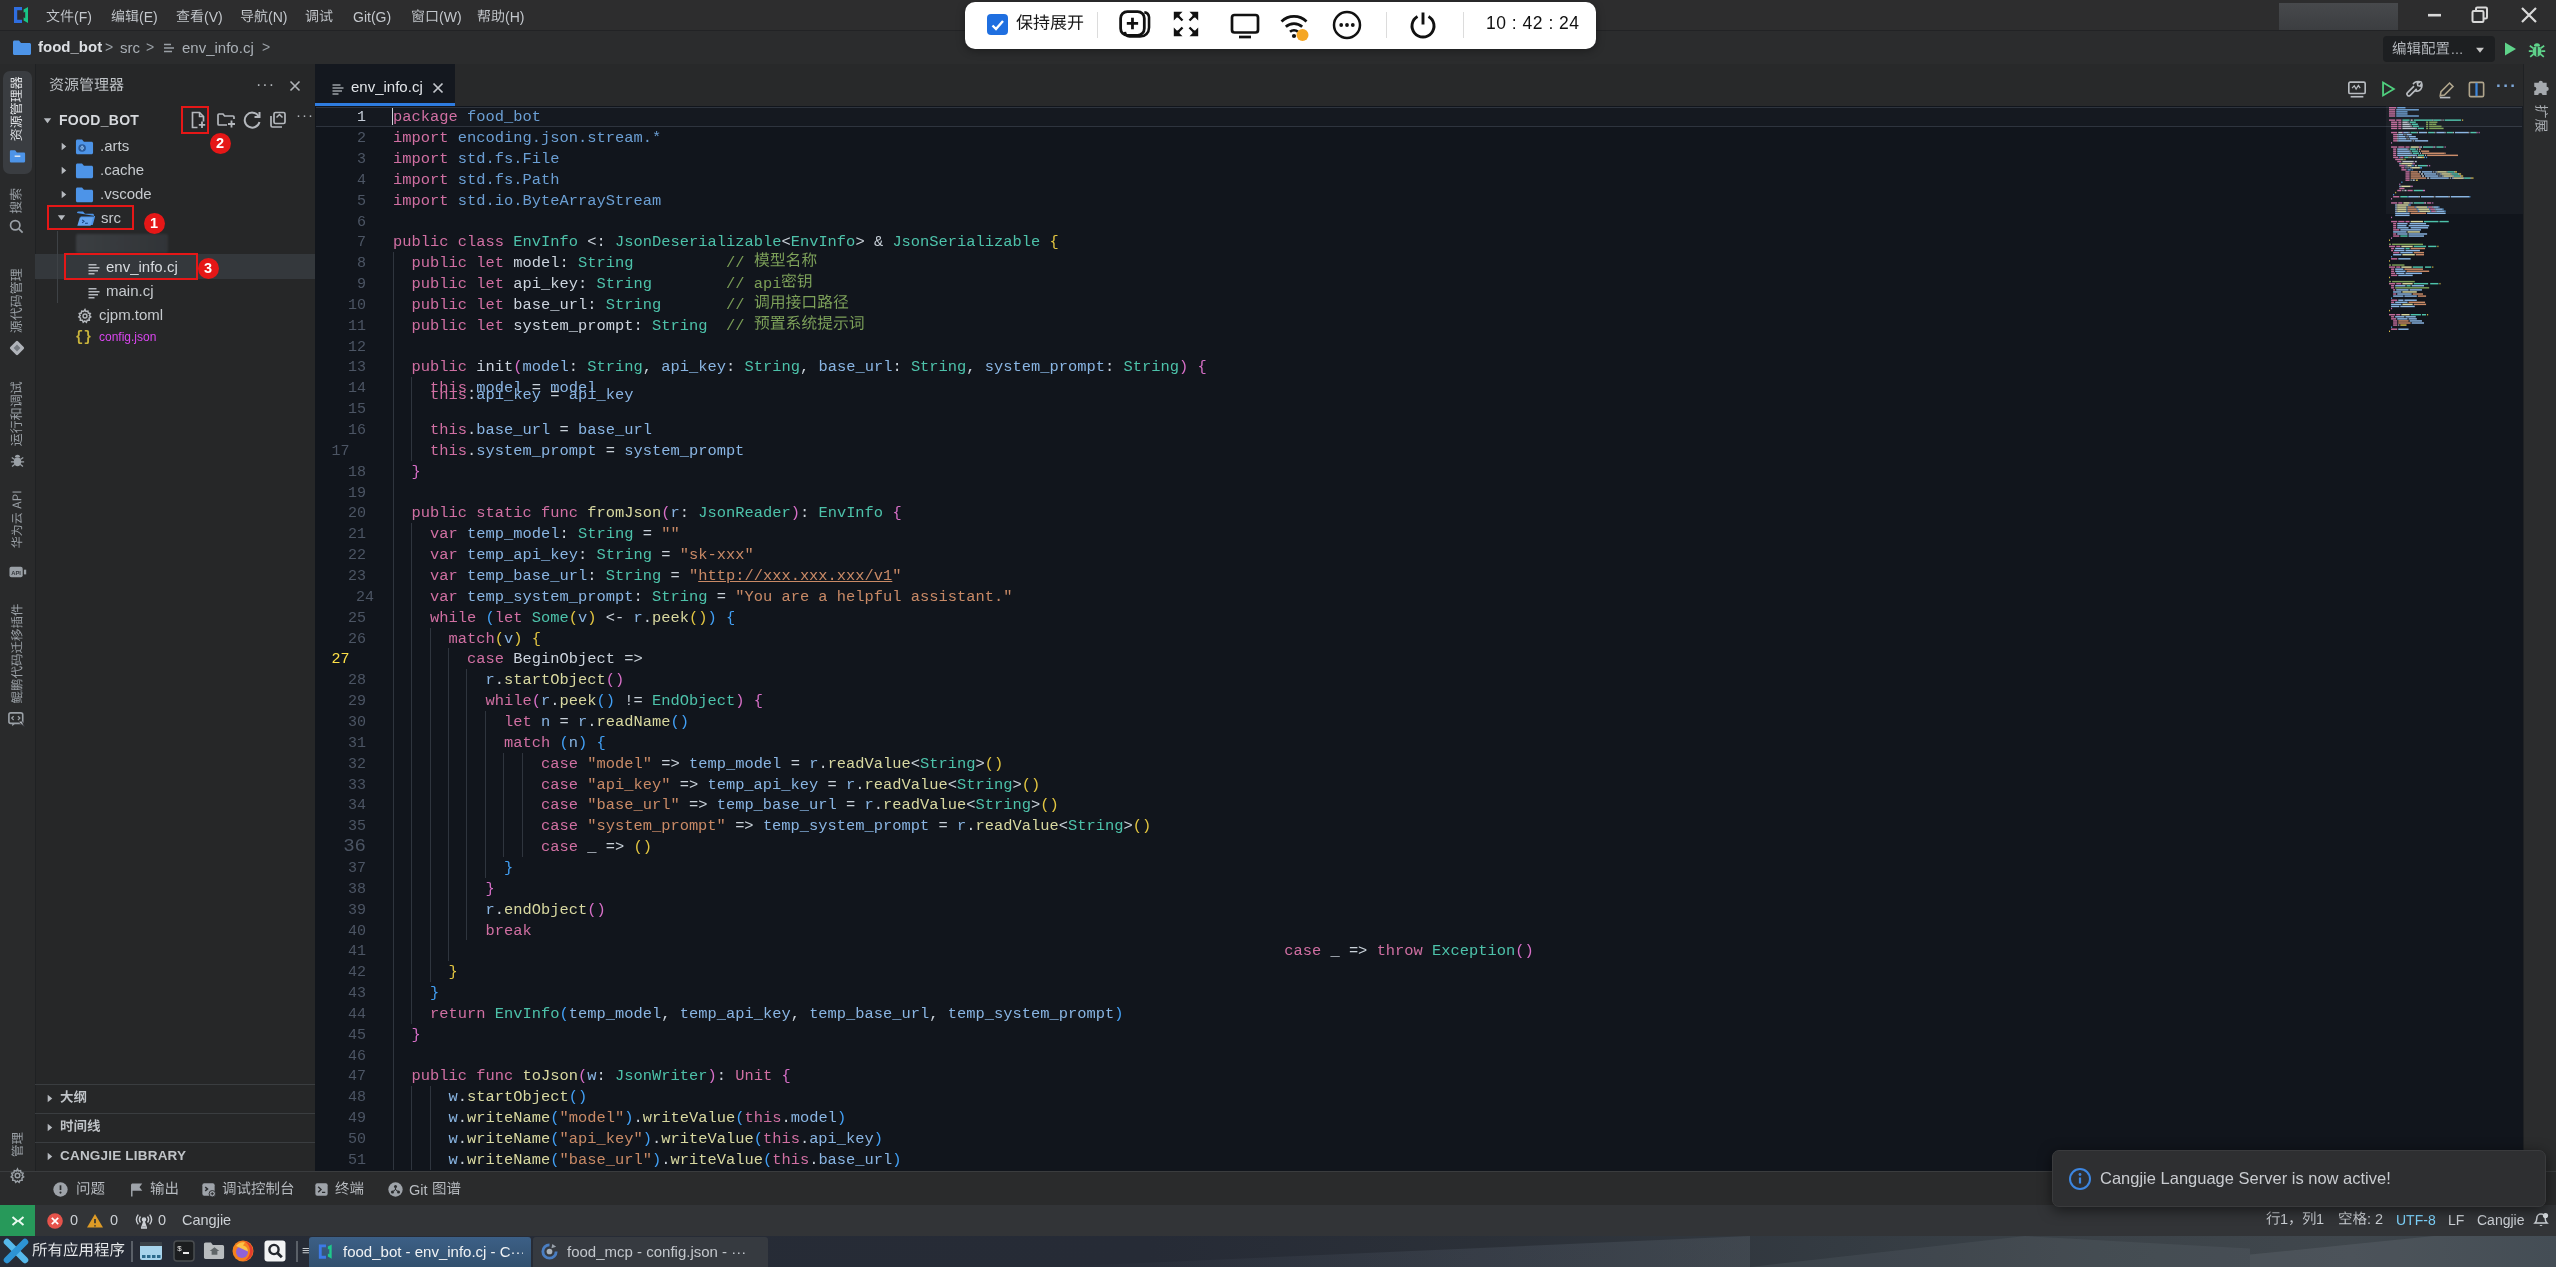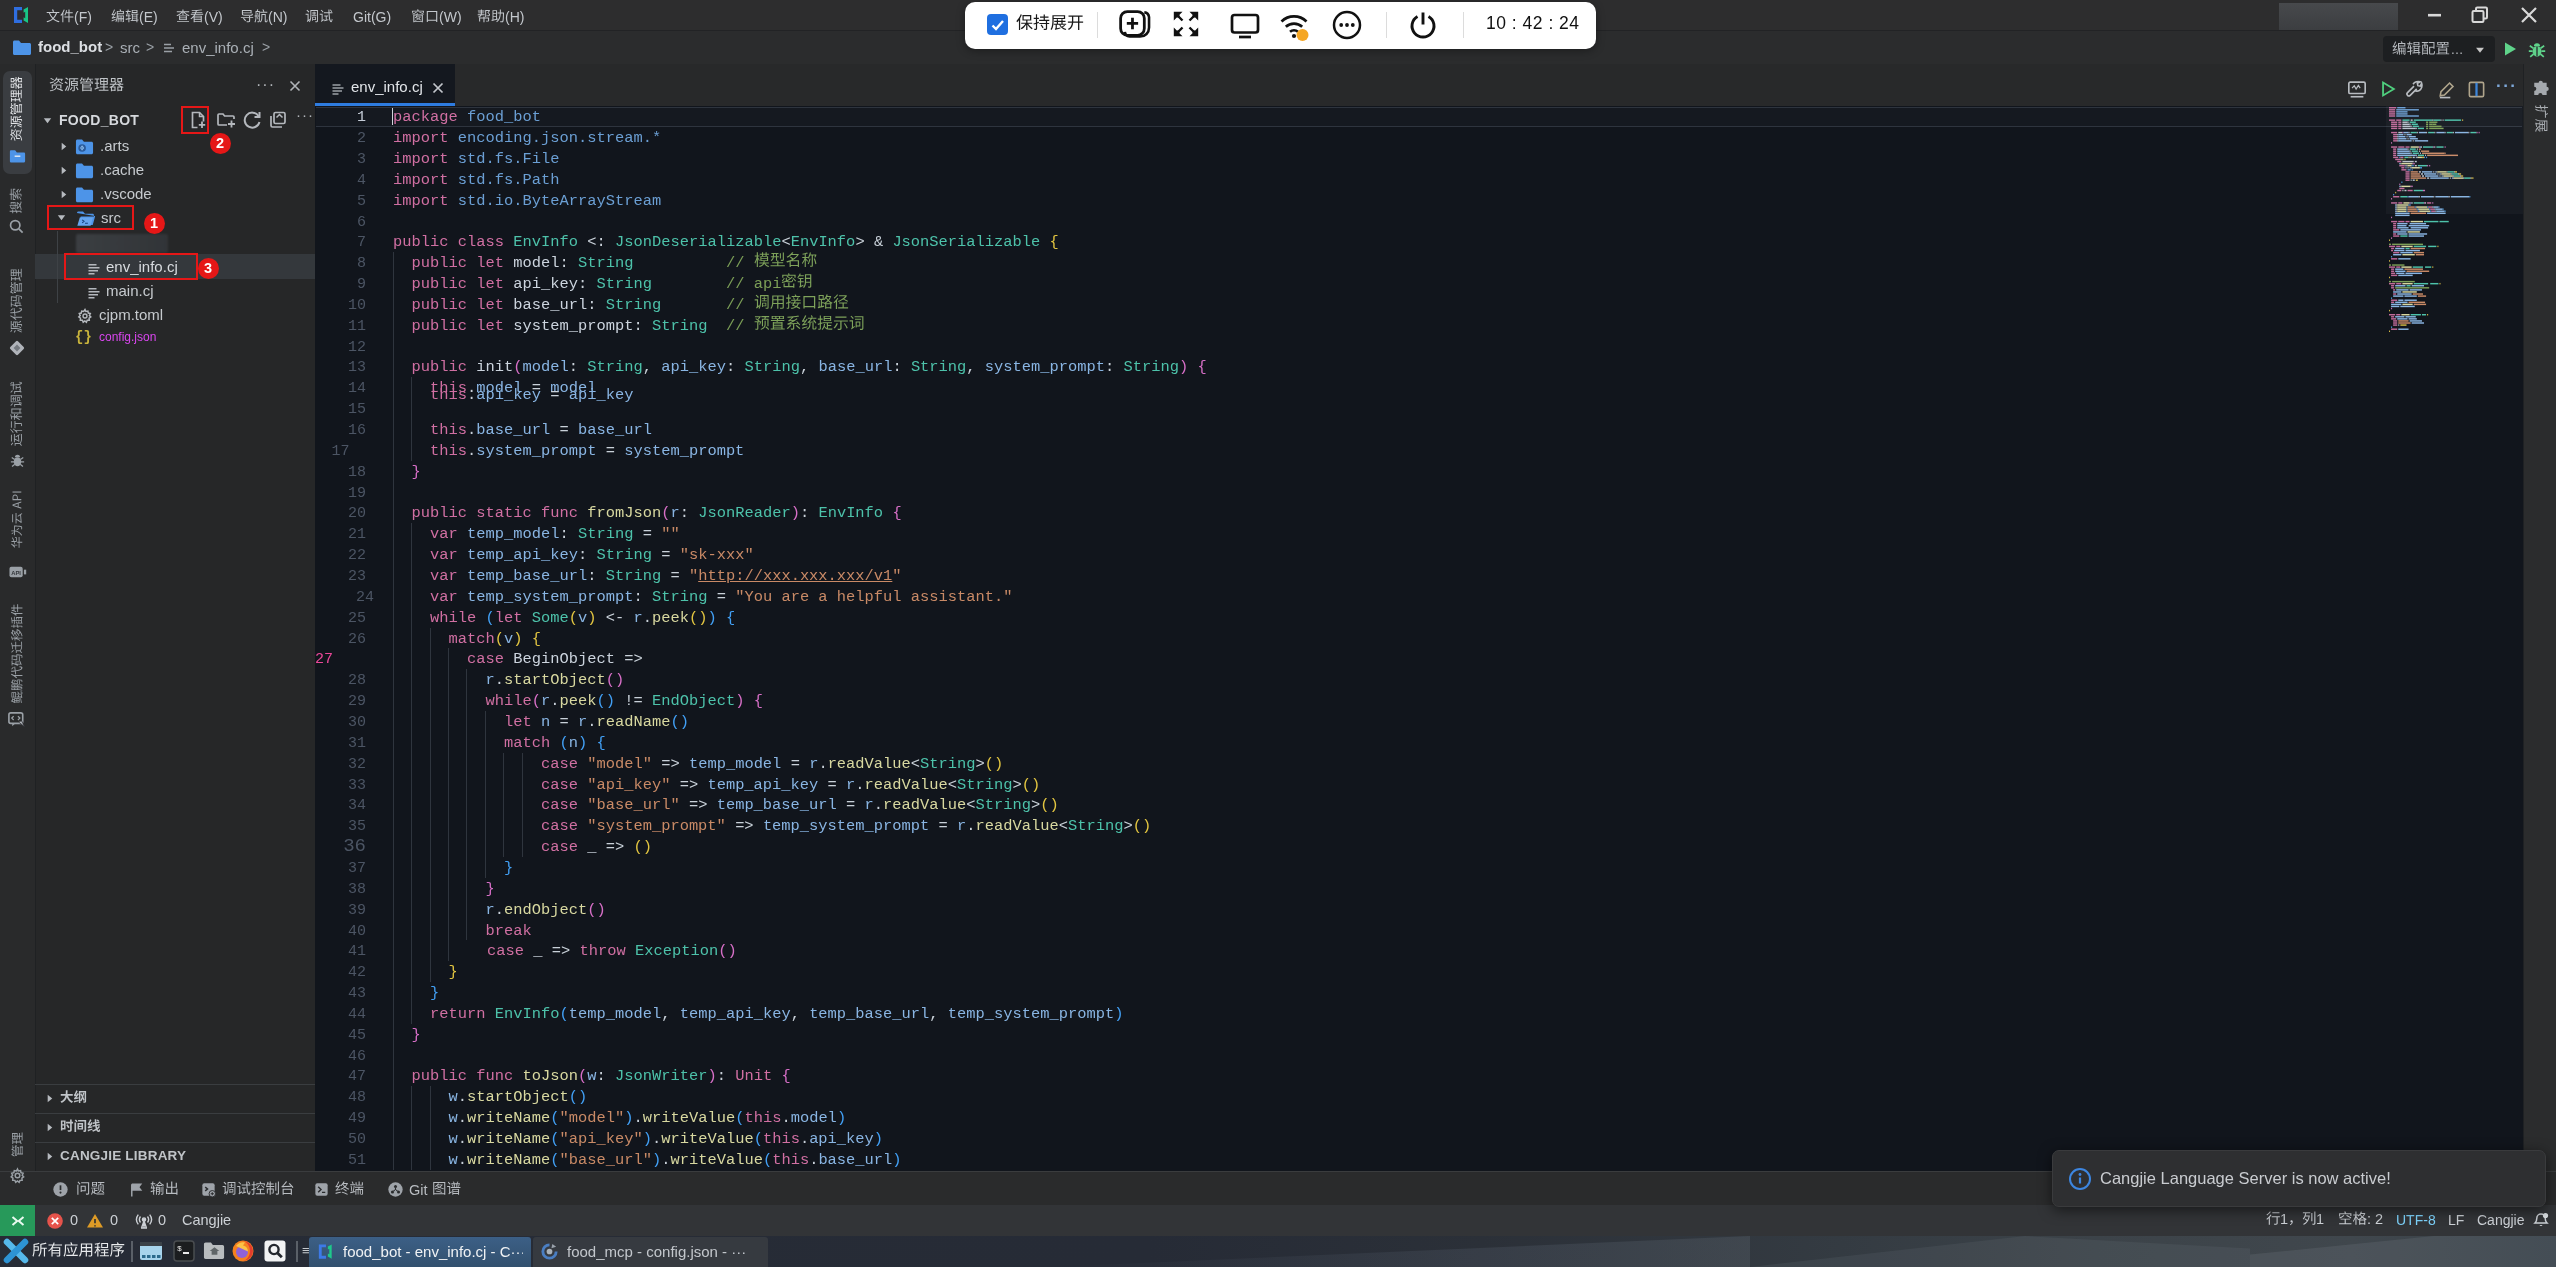--- a/index.html
+++ b/index.html
@@ -488,21 +488,21 @@
 <div style="position:absolute;left:315.0px;top:544.1px;width:51.0px;height:20.9px;text-align:right;color:#4c5564;line-height:20.85px;"><span class="mono" style="font-size:15px;">22</span></div>
 <div style="position:absolute;left:393.0px;top:544.1px;width:2000.0px;height:20.9px;line-height:20.85px;"><span class="mono">    <span class="k">var</span> <span class="v">temp_api_key</span><span class="o">:</span> <span class="t">String</span> <span class="o">=</span> <span class="s">"sk-xxx"</span></span></div>
 <div style="position:absolute;left:315.0px;top:565.0px;width:51.0px;height:20.9px;text-align:right;color:#4c5564;line-height:20.85px;"><span class="mono" style="font-size:15px;">23</span></div>
 <div style="position:absolute;left:393.0px;top:565.0px;width:2000.0px;height:20.9px;line-height:20.85px;"><span class="mono">    <span class="k">var</span> <span class="v">temp_base_url</span><span class="o">:</span> <span class="t">String</span> <span class="o">=</span> <span class="s">"</span><span class="s" style="text-decoration:underline;">http://xxx.xxx.xxx/v1</span><span class="s">"</span></span></div>
 <div style="position:absolute;left:315.0px;top:585.8px;width:51.0px;height:20.9px;text-align:right;color:#4c5564;line-height:20.85px;margin-left:8px;"><span class="mono" style="font-size:15px;">24</span></div>
 <div style="position:absolute;left:393.0px;top:585.8px;width:2000.0px;height:20.9px;line-height:20.85px;"><span class="mono">    <span class="k">var</span> <span class="v">temp_system_prompt</span><span class="o">:</span> <span class="t">String</span> <span class="o">=</span> <span class="s">"You are a helpful assistant."</span></span></div>
 <div style="position:absolute;left:315.0px;top:606.7px;width:51.0px;height:20.9px;text-align:right;color:#4c5564;line-height:20.85px;"><span class="mono" style="font-size:15px;">25</span></div>
 <div style="position:absolute;left:393.0px;top:606.7px;width:2000.0px;height:20.9px;line-height:20.85px;"><span class="mono">    <span class="k">while</span> <span class="u">(</span><span class="k">let</span> <span class="t">Some</span><span class="g">(</span><span class="v">v</span><span class="g">)</span> <span class="o">&lt;-</span> <span class="v">r</span><span class="o">.</span><span class="f">peek</span><span class="g">(</span><span class="g">)</span><span class="u">)</span> <span class="u">{</span></span></div>
 <div style="position:absolute;left:315.0px;top:627.5px;width:51.0px;height:20.9px;text-align:right;color:#4c5564;line-height:20.85px;"><span class="mono" style="font-size:15px;">26</span></div>
 <div style="position:absolute;left:393.0px;top:627.5px;width:2000.0px;height:20.9px;line-height:20.85px;"><span class="mono">      <span class="k">match</span><span class="g">(</span><span class="v">v</span><span class="g">)</span> <span class="g">{</span></span></div>
-<div style="position:absolute;left:315.0px;top:648.4px;width:51.0px;height:20.9px;text-align:left;color:#ec4899;line-height:20.85px;"><span class="mono" style="font-size:15px;">27</span></div>
+<div style="position:absolute;left:315.0px;top:648.4px;width:51.0px;height:20.9px;text-align:center;color:#fde047;line-height:20.85px;"><span class="mono" style="font-size:15px;">27</span></div>
 <div style="position:absolute;left:393.0px;top:648.4px;width:2000.0px;height:20.9px;line-height:20.85px;"><span class="mono">        <span class="k">case</span> <span class="w">BeginObject</span> <span class="o">=&gt;</span></span></div>
 <div style="position:absolute;left:315.0px;top:669.2px;width:51.0px;height:20.9px;text-align:right;color:#4c5564;line-height:20.85px;"><span class="mono" style="font-size:15px;">28</span></div>
 <div style="position:absolute;left:393.0px;top:669.2px;width:2000.0px;height:20.9px;line-height:20.85px;"><span class="mono">          <span class="v">r</span><span class="o">.</span><span class="f">startObject</span><span class="h">(</span><span class="h">)</span></span></div>
 <div style="position:absolute;left:315.0px;top:690.1px;width:51.0px;height:20.9px;text-align:right;color:#4c5564;line-height:20.85px;"><span class="mono" style="font-size:15px;">29</span></div>
 <div style="position:absolute;left:393.0px;top:690.1px;width:2000.0px;height:20.9px;line-height:20.85px;"><span class="mono">          <span class="k">while</span><span class="h">(</span><span class="v">r</span><span class="o">.</span><span class="f">peek</span><span class="u">(</span><span class="u">)</span> <span class="o">!=</span> <span class="t">EndObject</span><span class="h">)</span> <span class="h">{</span></span></div>
 <div style="position:absolute;left:315.0px;top:710.9px;width:51.0px;height:20.9px;text-align:right;color:#4c5564;line-height:20.85px;"><span class="mono" style="font-size:15px;">30</span></div>
 <div style="position:absolute;left:393.0px;top:710.9px;width:2000.0px;height:20.9px;line-height:20.85px;"><span class="mono">            <span class="k">let</span> <span class="v">n</span> <span class="o">=</span> <span class="v">r</span><span class="o">.</span><span class="f">readName</span><span class="u">(</span><span class="u">)</span></span></div>
 <div style="position:absolute;left:315.0px;top:731.8px;width:51.0px;height:20.9px;text-align:right;color:#4c5564;line-height:20.85px;"><span class="mono" style="font-size:15px;">31</span></div>
 <div style="position:absolute;left:393.0px;top:731.8px;width:2000.0px;height:20.9px;line-height:20.85px;"><span class="mono">            <span class="k">match</span> <span class="u">(</span><span class="v">n</span><span class="u">)</span> <span class="u">{</span></span></div>
 <div style="position:absolute;left:315.0px;top:752.6px;width:51.0px;height:20.9px;text-align:right;color:#4c5564;line-height:20.85px;"><span class="mono" style="font-size:15px;">32</span></div>
@@ -517,21 +517,21 @@
 <div style="position:absolute;left:393.0px;top:836.1px;width:2000.0px;height:20.9px;line-height:20.85px;"><span class="mono">                <span class="k">case</span> <span class="w">_</span> <span class="o">=&gt;</span> <span class="g">()</span></span></div>
 <div style="position:absolute;left:315.0px;top:856.9px;width:51.0px;height:20.9px;text-align:right;color:#4c5564;line-height:20.85px;"><span class="mono" style="font-size:15px;">37</span></div>
 <div style="position:absolute;left:393.0px;top:856.9px;width:2000.0px;height:20.9px;line-height:20.85px;"><span class="mono">            <span class="u">}</span></span></div>
 <div style="position:absolute;left:315.0px;top:877.8px;width:51.0px;height:20.9px;text-align:right;color:#4c5564;line-height:20.85px;"><span class="mono" style="font-size:15px;">38</span></div>
 <div style="position:absolute;left:393.0px;top:877.8px;width:2000.0px;height:20.9px;line-height:20.85px;"><span class="mono">          <span class="h">}</span></span></div>
 <div style="position:absolute;left:315.0px;top:898.6px;width:51.0px;height:20.9px;text-align:right;color:#4c5564;line-height:20.85px;"><span class="mono" style="font-size:15px;">39</span></div>
 <div style="position:absolute;left:393.0px;top:898.6px;width:2000.0px;height:20.9px;line-height:20.85px;"><span class="mono">          <span class="v">r</span><span class="o">.</span><span class="f">endObject</span><span class="h">(</span><span class="h">)</span></span></div>
 <div style="position:absolute;left:315.0px;top:919.5px;width:51.0px;height:20.9px;text-align:right;color:#4c5564;line-height:20.85px;"><span class="mono" style="font-size:15px;">40</span></div>
 <div style="position:absolute;left:393.0px;top:919.5px;width:2000.0px;height:20.9px;line-height:20.85px;"><span class="mono">          <span class="k">break</span></span></div>
 <div style="position:absolute;left:315.0px;top:940.3px;width:51.0px;height:20.9px;text-align:right;color:#4c5564;line-height:20.85px;"><span class="mono" style="font-size:15px;">41</span></div>
-<div style="position:absolute;left:413px;top:940.3px;width:2000.0px;height:20.9px;line-height:20.85px;"><span class="mono">        <span class="k">case</span> <span class="w">_</span> <span class="o">=&gt;</span> <span class="k">throw</span> <span class="t">Exception</span><span class="h">(</span><span class="h">)</span></span></div>
+<div style="position:absolute;left:372px;top:940.3px;width:2000.0px;height:20.9px;line-height:20.85px;text-align:center;"><span class="mono">        <span class="k">case</span> <span class="w">_</span> <span class="o">=&gt;</span> <span class="k">throw</span> <span class="t">Exception</span><span class="h">(</span><span class="h">)</span></span></div>
 <div style="position:absolute;left:315.0px;top:961.2px;width:51.0px;height:20.9px;text-align:right;color:#4c5564;line-height:20.85px;"><span class="mono" style="font-size:15px;">42</span></div>
 <div style="position:absolute;left:393.0px;top:961.2px;width:2000.0px;height:20.9px;line-height:20.85px;"><span class="mono">      <span class="g">}</span></span></div>
 <div style="position:absolute;left:315.0px;top:982.0px;width:51.0px;height:20.9px;text-align:right;color:#4c5564;line-height:20.85px;"><span class="mono" style="font-size:15px;">43</span></div>
 <div style="position:absolute;left:393.0px;top:982.0px;width:2000.0px;height:20.9px;line-height:20.85px;"><span class="mono">    <span class="u">}</span></span></div>
 <div style="position:absolute;left:315.0px;top:1002.9px;width:51.0px;height:20.9px;text-align:right;color:#4c5564;line-height:20.85px;"><span class="mono" style="font-size:15px;">44</span></div>
 <div style="position:absolute;left:393.0px;top:1002.9px;width:2000.0px;height:20.9px;line-height:20.85px;"><span class="mono">    <span class="k">return</span> <span class="t">EnvInfo</span><span class="u">(</span><span class="v">temp_model</span><span class="o">,</span> <span class="v">temp_api_key</span><span class="o">,</span> <span class="v">temp_base_url</span><span class="o">,</span> <span class="v">temp_system_prompt</span><span class="u">)</span></span></div>
 <div style="position:absolute;left:315.0px;top:1023.7px;width:51.0px;height:20.9px;text-align:right;color:#4c5564;line-height:20.85px;"><span class="mono" style="font-size:15px;">45</span></div>
 <div style="position:absolute;left:393.0px;top:1023.7px;width:2000.0px;height:20.9px;line-height:20.85px;"><span class="mono">  <span class="h">}</span></span></div>
 <div style="position:absolute;left:315.0px;top:1044.6px;width:51.0px;height:20.9px;text-align:right;color:#4c5564;line-height:20.85px;"><span class="mono" style="font-size:15px;">46</span></div>
 <div style="position:absolute;left:315.0px;top:1065.4px;width:51.0px;height:20.9px;text-align:right;color:#4c5564;line-height:20.85px;"><span class="mono" style="font-size:15px;">47</span></div>

